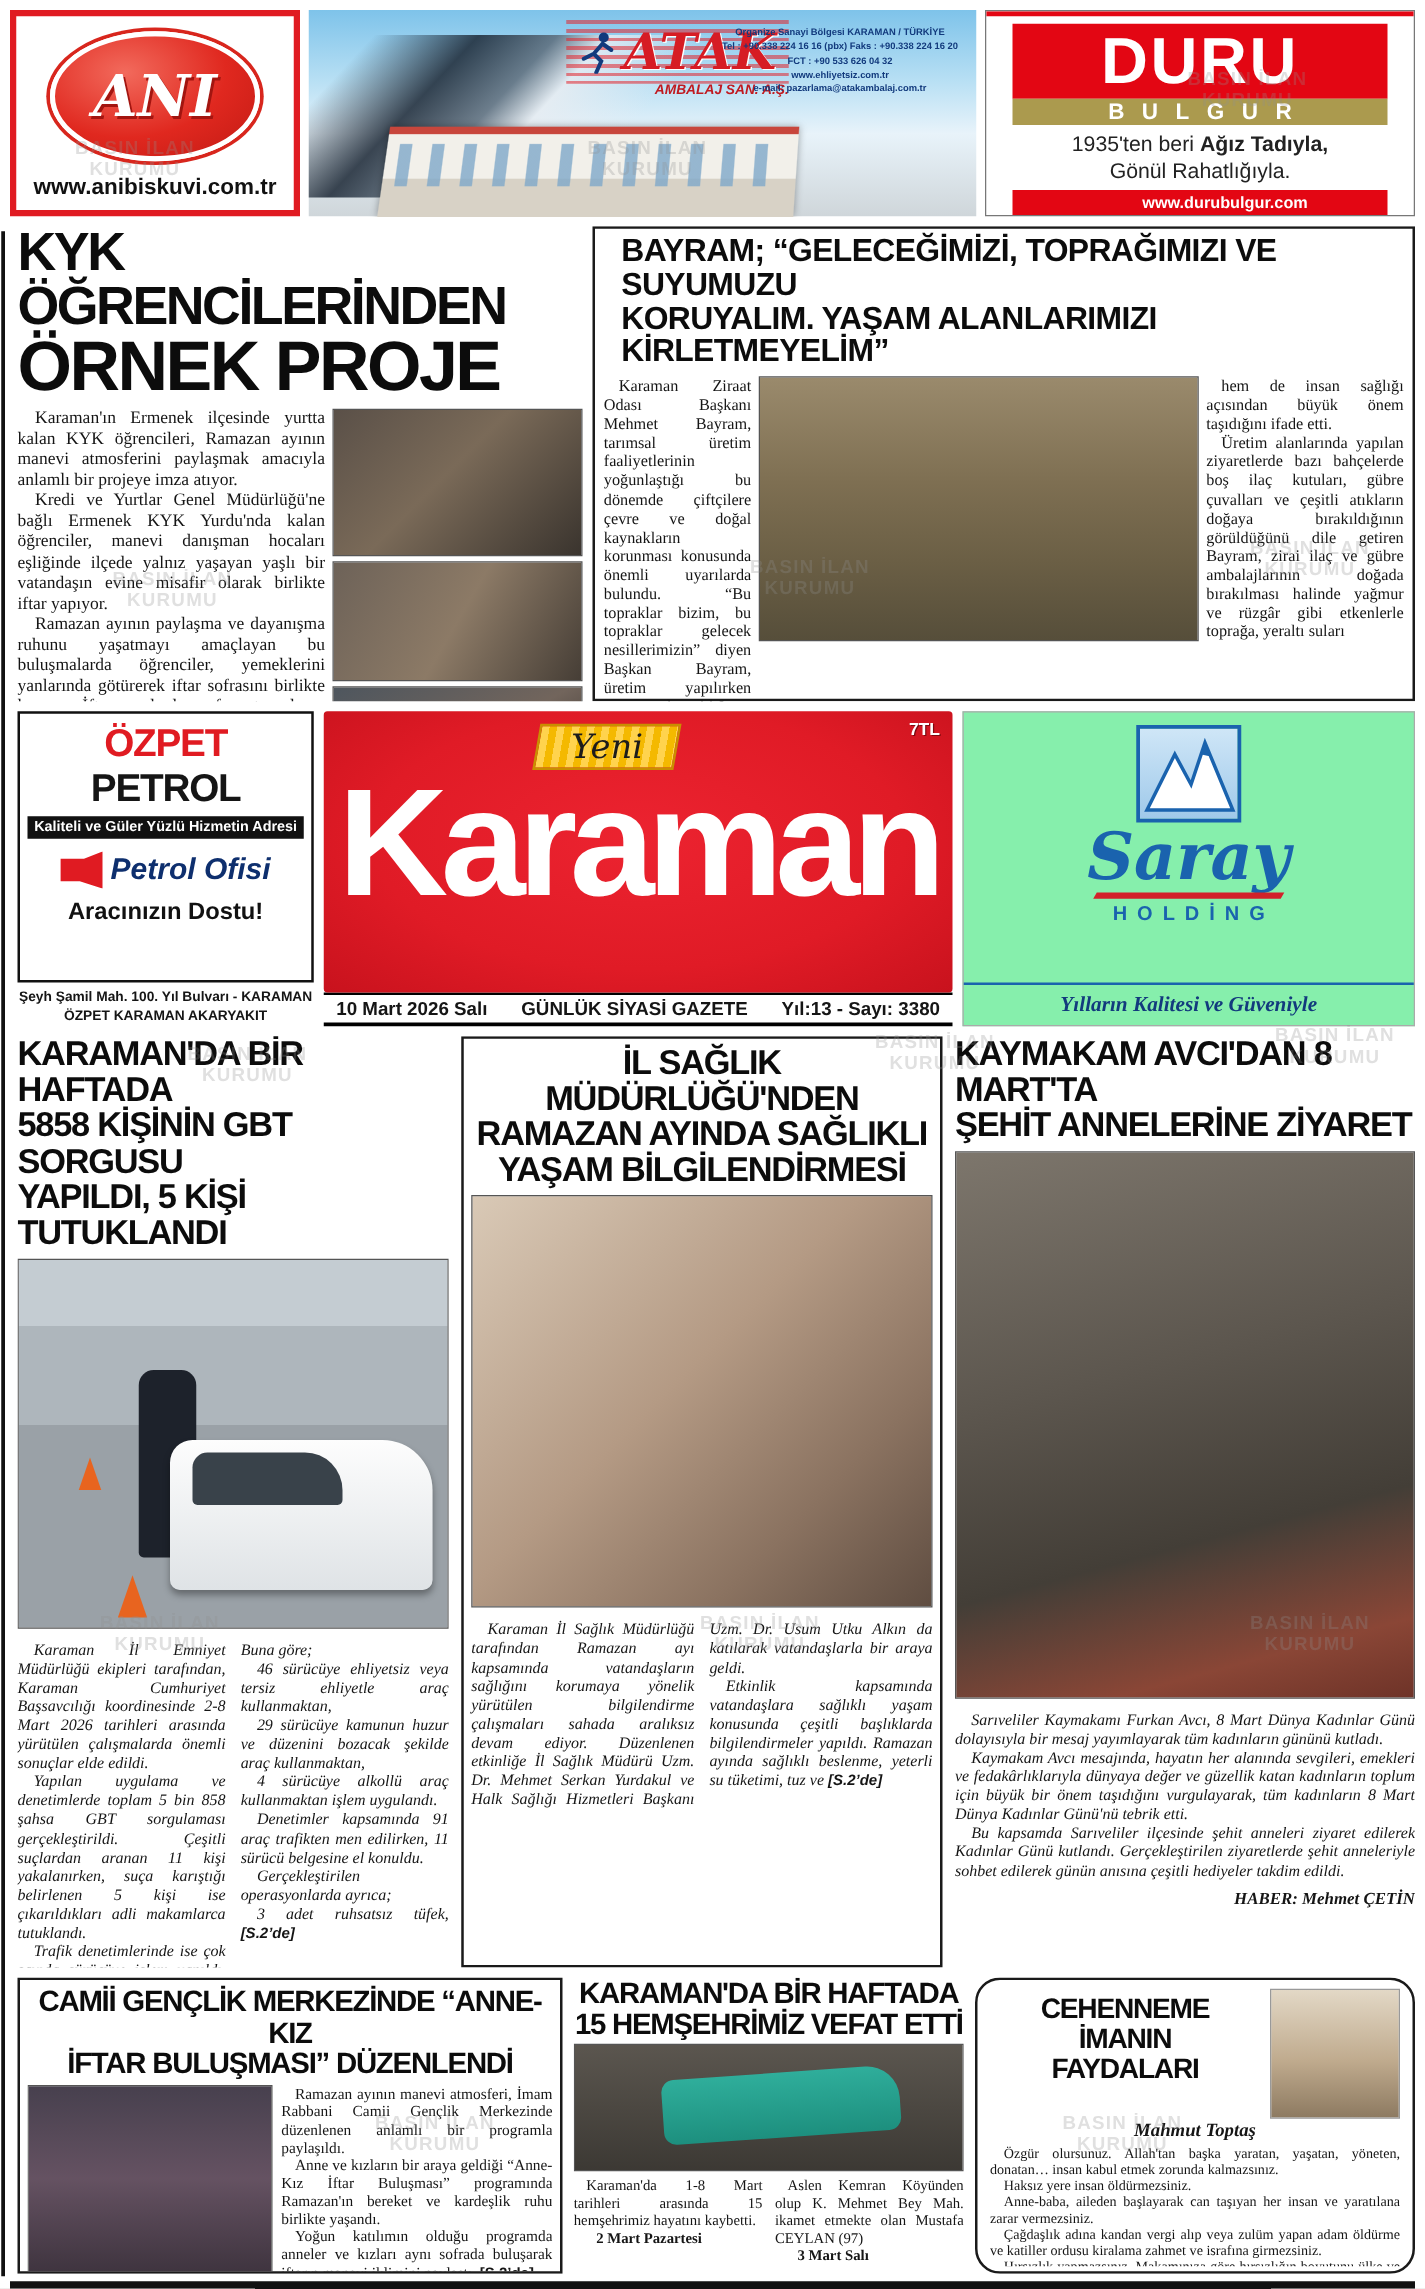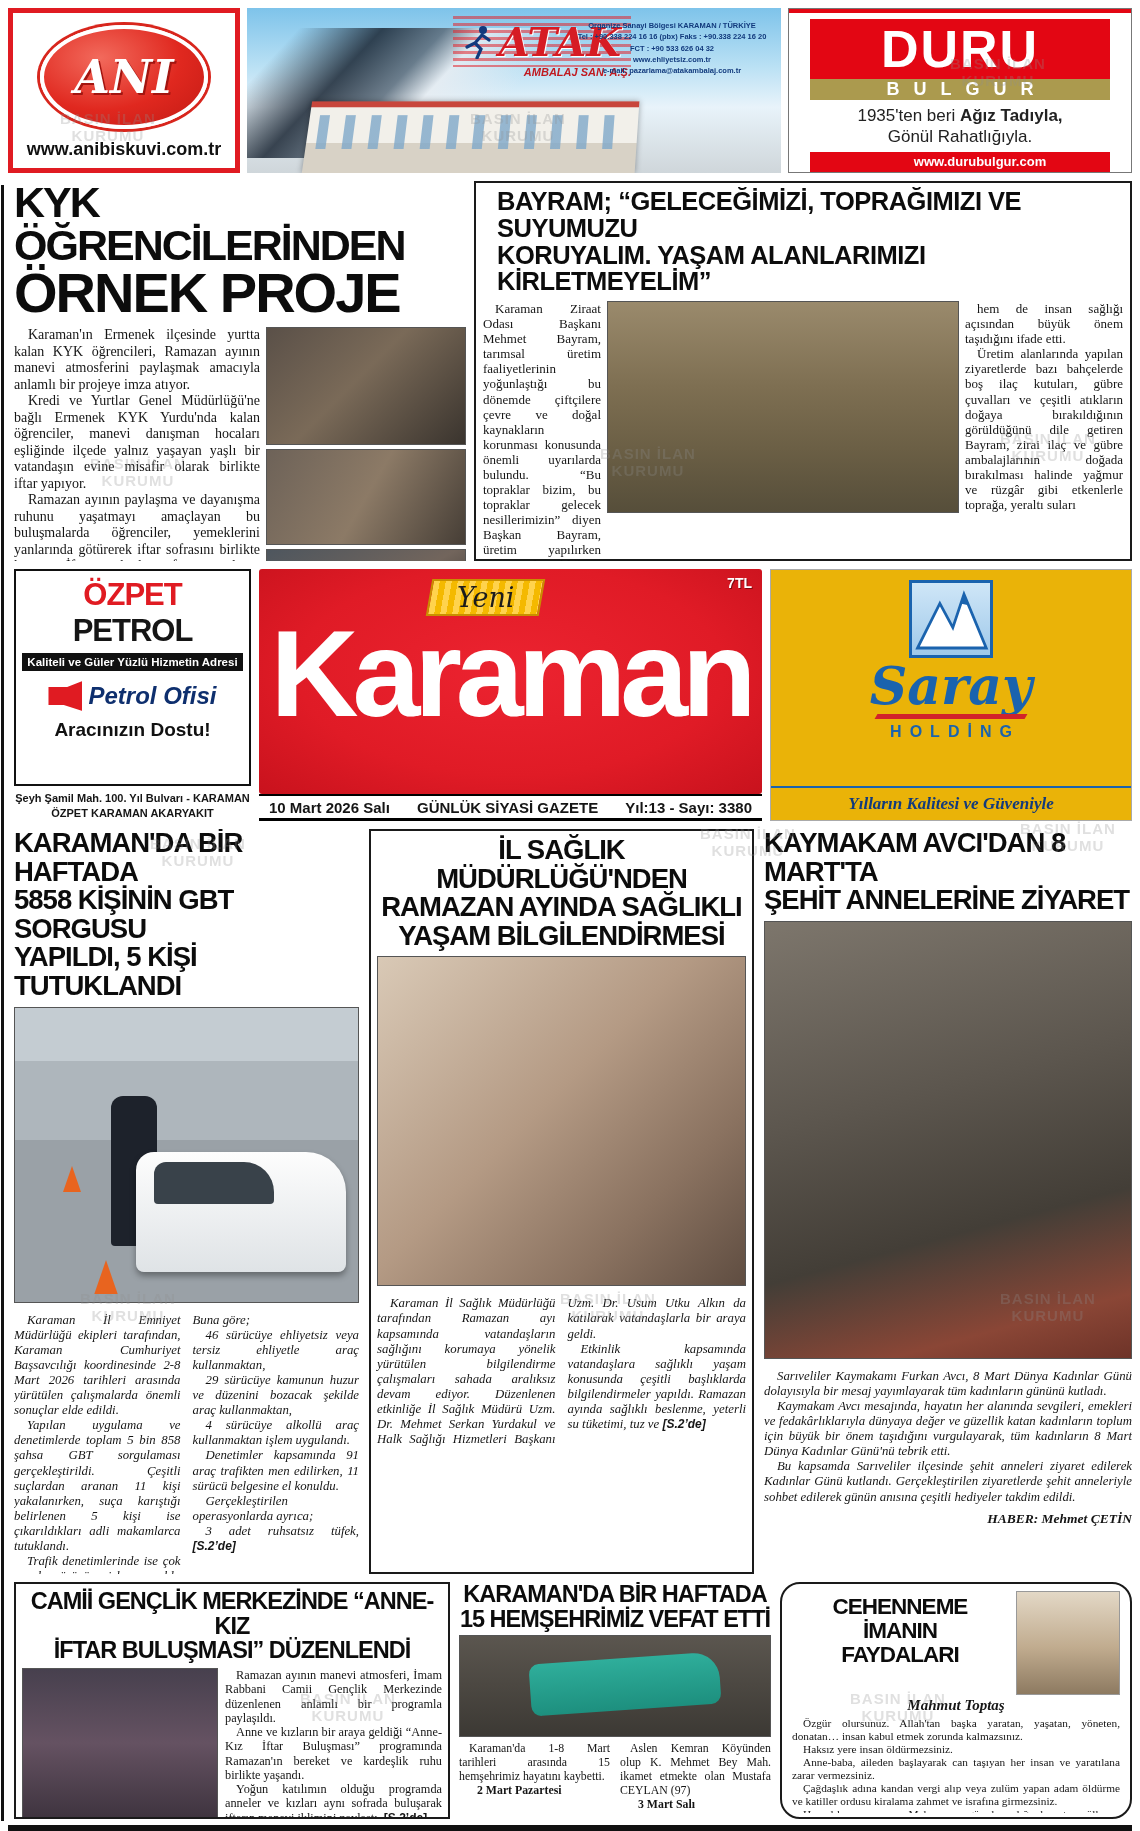--- a/index.html
+++ b/index.html
@@ -90,21 +90,21 @@
   .mh-red { position:relative; flex:1; background:radial-gradient(ellipse at 50% 45%, #ec2330 0%, #e01b26 60%, #c8121d 100%); border-radius:3px; overflow:hidden; }
   .mh-price { position:absolute; top:6px; right:10px; color:#fff; font-family:"Liberation Sans", sans-serif; font-weight:bold; font-size:14px; text-shadow:1px 1px 0 #7d0a10; }
   .ribbon { position:absolute; top:10px; left:170px; transform:skewX(-10deg); background:repeating-linear-gradient(90deg,#ffd34d 0 6px,#f4b900 6px 12px);
             border:2px solid #c98f00; padding:1px 26px; }
   .ribbon span { display:inline-block; transform:skewX(10deg); font-family:"DejaVu Serif", serif; font-style:italic; font-size:27px; color:#1c1c1c; }
   .mh-title { position:absolute; left:0; right:0; top:44px; text-align:center;
               font-family:"Liberation Sans", sans-serif; font-weight:900; font-size:122px; letter-spacing:-6px; color:#fff; line-height:1; }
   .mh-info { height:27px; border-top:2px solid #000; border-bottom:3px solid #000; display:flex; align-items:center; justify-content:space-between;
              padding:0 10px; font-family:"Liberation Sans", sans-serif; font-weight:bold; font-size:15px; }
 
-  .ad-saray { width:362px; border:1px solid #aaa; background:#eab308; display:flex; flex-direction:column; align-items:center; }
+  .ad-saray { width:362px; border:1px solid #aaa; background:#86efac; display:flex; flex-direction:column; align-items:center; }
   .saray-logo { margin-top:10px; width:84px; height:78px; border:3px solid #1a63ae; background:linear-gradient(180deg,#cfe6f7,#9fc9ea); position:relative; overflow:hidden; }
   .saray-logo svg { position:absolute; inset:0; }
   .saray-name { margin-top:2px; font-family:"DejaVu Serif", serif; font-style:italic; font-weight:bold; font-size:52px; color:#1a63ae; line-height:1; }
   .saray-tick { width:150px; height:5px; background:#d2222a; transform:skewX(-30deg); margin-top:2px; }
   .saray-sub { margin-top:4px; font-family:"Liberation Sans", sans-serif; font-weight:bold; font-size:16px; letter-spacing:8px; color:#1a63ae; text-indent:8px; }
   .saray-tagwrap { margin-top:auto; width:100%; border-top:2px solid #1a63ae; padding:6px 0; text-align:center; }
   .saray-tag { font-family:"Liberation Serif", serif; font-style:italic; font-weight:bold; font-size:17px; color:#123a7d; }
 
   
   .mid { display:grid; grid-template-columns:345px 385px 1fr; gap:10px; height:745px; margin-top:8px; padding-left:6px; overflow:hidden; }

